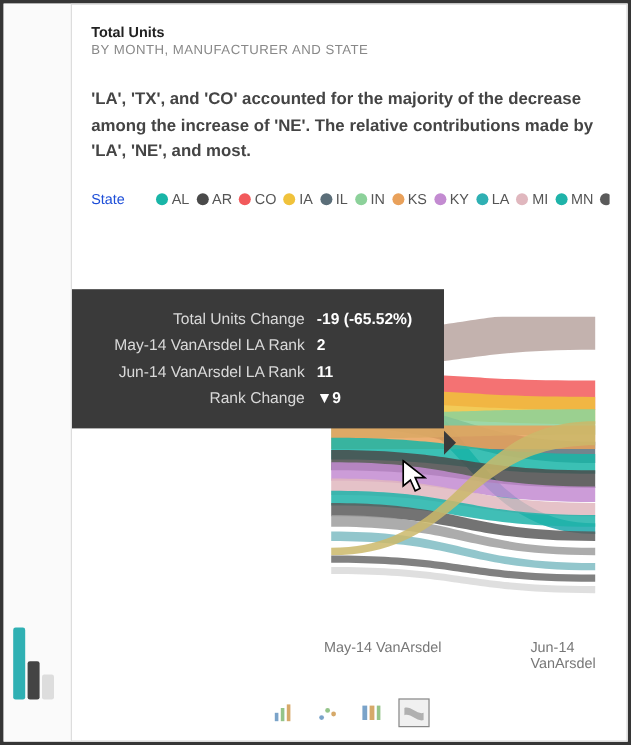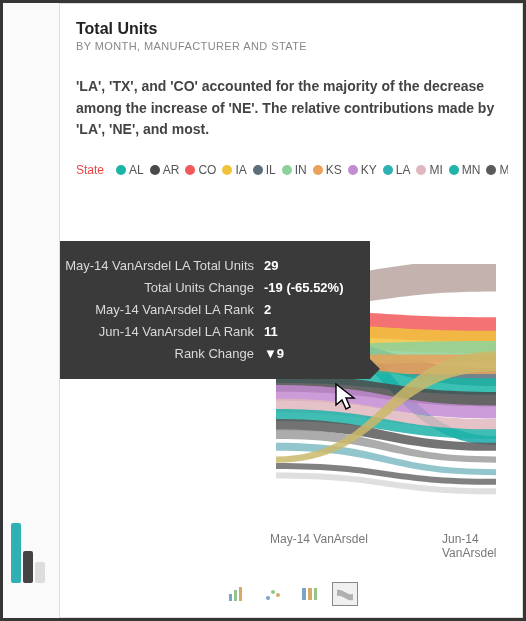--- a/index.html
+++ b/index.html
@@ -40,21 +40,21 @@
     top: 0;
     right: 0;
     bottom: 0;
     border: 1px solid #ddd;
     background: #fff;
     padding: 16px 14px 12px 16px;
     box-sizing: border-box;
     overflow: hidden;
   }
   .title {
-    font-size: 16px;
+    font-size: 12px;
     font-weight: 600;
     color: #222;
     margin-bottom: 2px;
   }
   .subtitle {
     font-size: 11px;
     letter-spacing: 0.4px;
     color: #888;
     text-transform: uppercase;
     margin-bottom: 24px;
@@ -71,22 +71,22 @@
     flex-wrap: nowrap;
     align-items: center;
     gap: 6px;
     font-size: 12px;
     color: #555;
     margin-bottom: 14px;
     white-space: nowrap;
     overflow: hidden;
   }
   .legend .legend-title {
-    margin-right: 6px;
-    color: #ef4444;
+    margin-right: 20px;
+    color: #1d4ed8;
   }
   .legend .item {
     display: flex;
     align-items: center;
     gap: 3px;
   }
   .swatch {
     width: 10px; height: 10px; border-radius: 50%;
     display: inline-block;
   }
@@ -240,24 +240,20 @@
           <span class="swatch" style="background:#1fb3a9"></span>
           <span>MN</span>
         </span>
       <span class="item">
           <span class="swatch" style="background:#5a5a5a"></span>
           <span>MO</span>
         </span>
     </div>
 
     <div class="tooltip">
-      <div class="row">
-          <span class="label">May-14 VanArsdel LA Total Units</span>
-          <span class="value">29</span>
-        </div>
       <div class="row">
           <span class="label">Total Units Change</span>
           <span class="value">-19 (-65.52%)</span>
         </div>
       <div class="row">
           <span class="label">May-14 VanArsdel LA Rank</span>
           <span class="value">2</span>
         </div>
       <div class="row">
           <span class="label">Jun-14 VanArsdel LA Rank</span>

